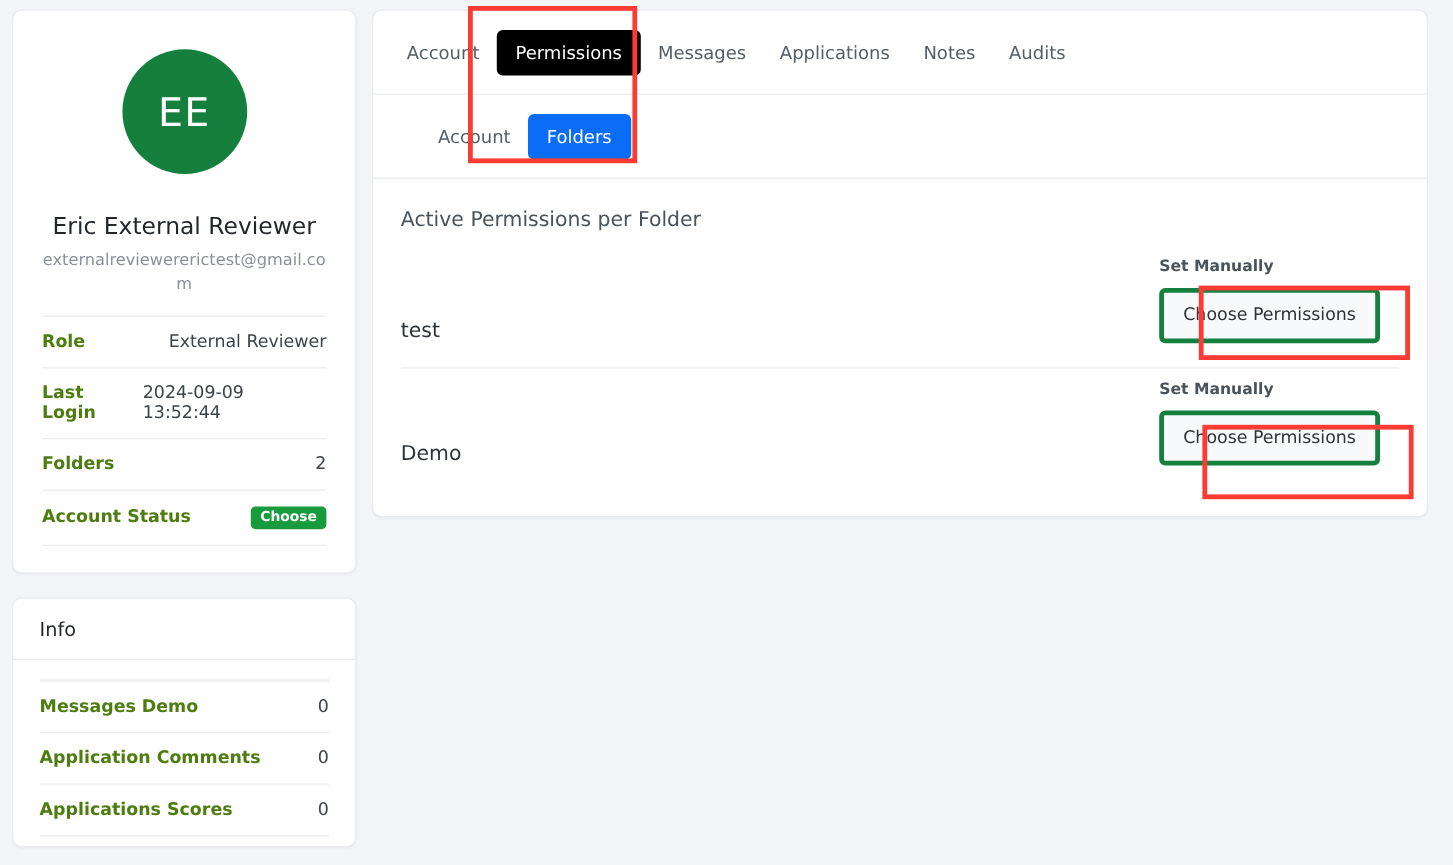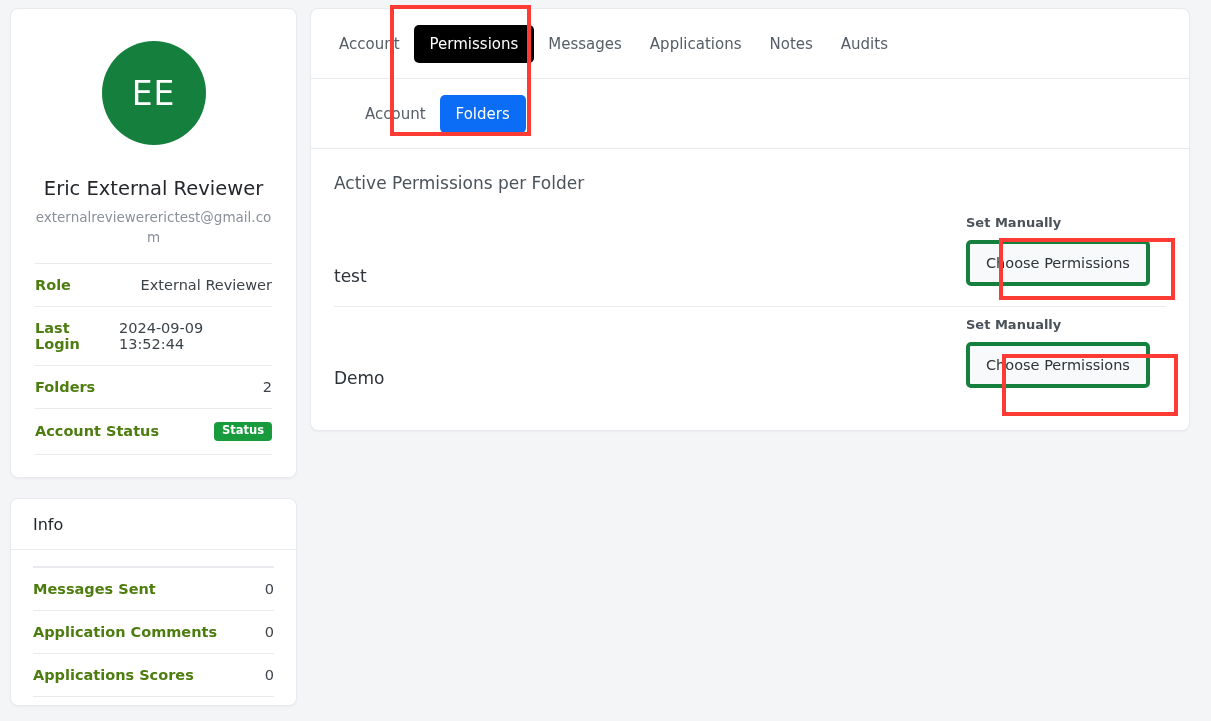--- a/index.html
+++ b/index.html
@@ -190,34 +190,34 @@
           <span class="kv-val">2024-09-09 13:52:44</span>
         </div>
 
         <div class="kv-row">
           <span class="kv-key">Folders</span>
           <span class="kv-val">2</span>
         </div>
 
         <div class="kv-row">
           <span class="kv-key">Account Status</span>
-          <span class="badge">Status</span>
+          <span class="badge">Choose</span>
         </div>
 
         <div class="kv-tail"></div>
       </div>
     </div>
 
     <div class="card info-card">
       <div class="info-header">Info</div>
       <div class="info-body">
         <div class="kv-first-rule"></div>
 
         <div class="kv-row">
-          <span class="kv-key">Messages Sent</span>
+          <span class="kv-key">Messages Demo</span>
           <span class="kv-val">0</span>
         </div>
 
         <div class="kv-row">
           <span class="kv-key">Application Comments</span>
           <span class="kv-val">0</span>
         </div>
 
         <div class="kv-row">
           <span class="kv-key">Applications Scores</span>

